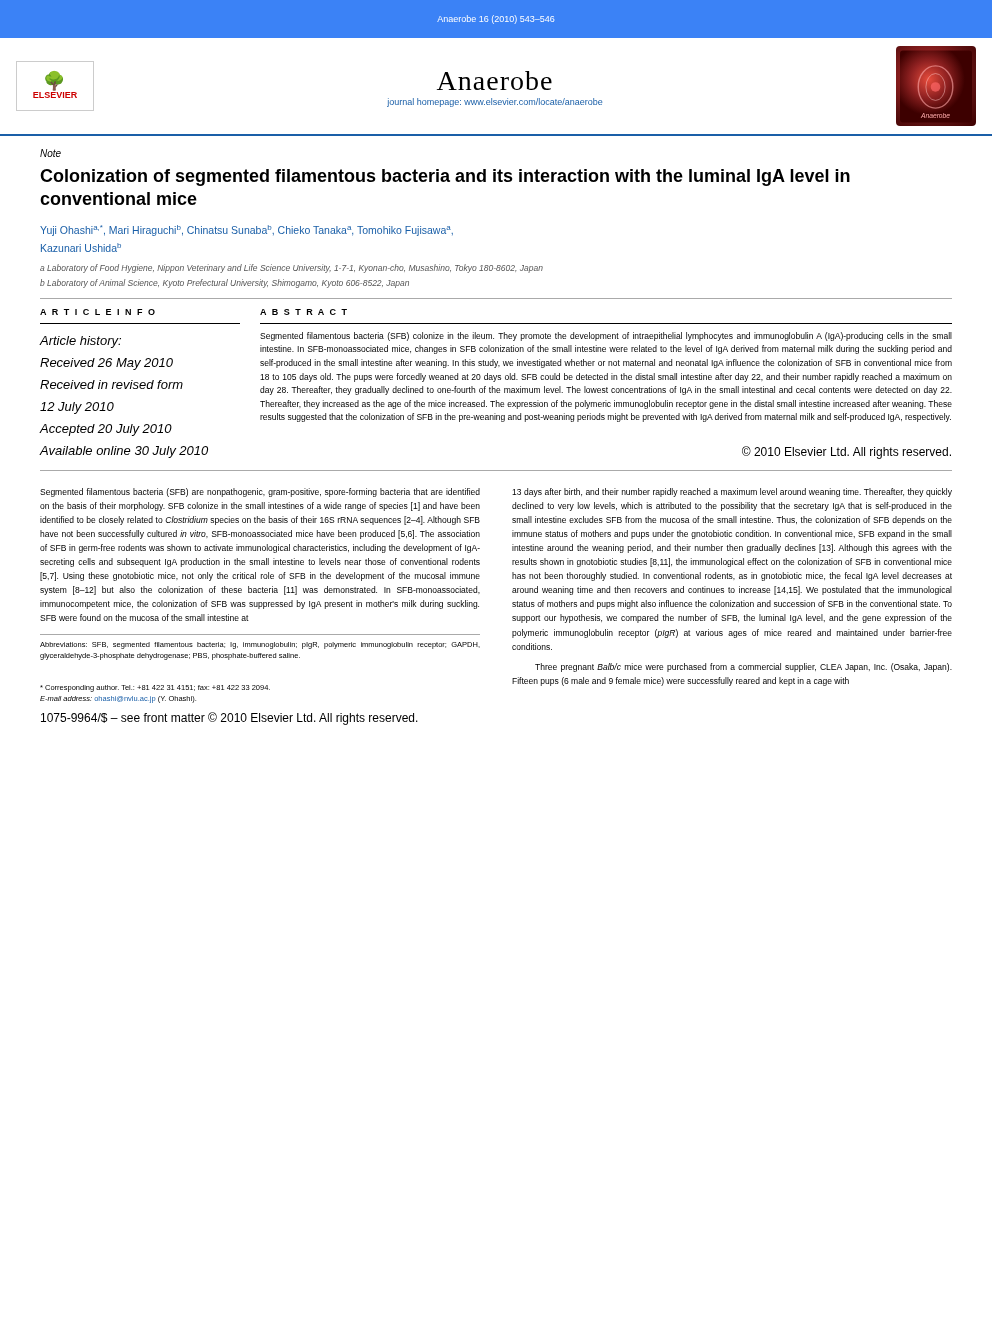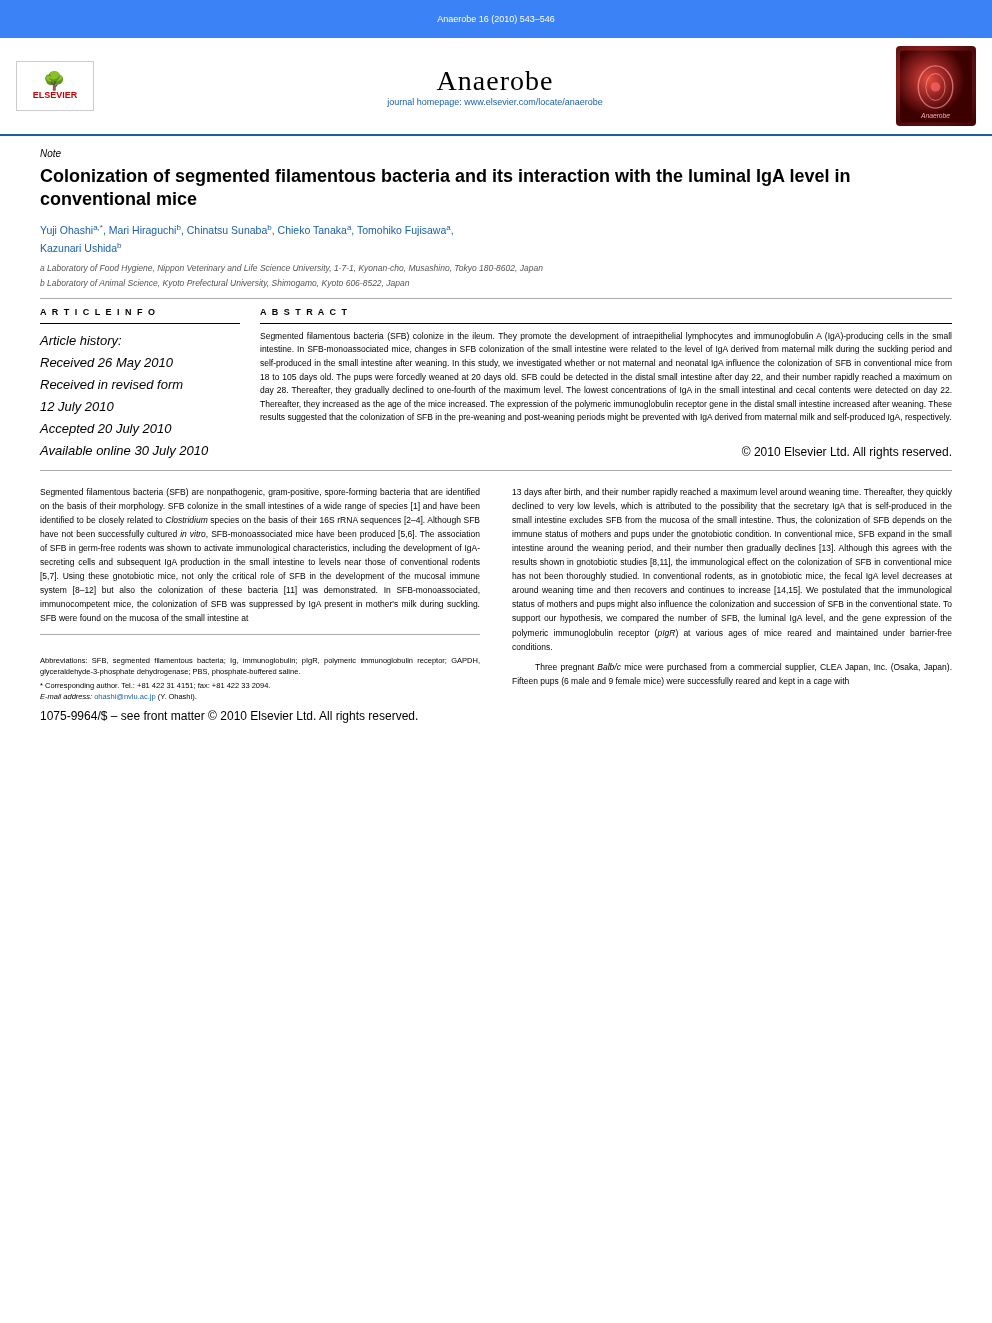--- a/index.html
+++ b/index.html
@@ -229,21 +229,21 @@
       margin-bottom: 6px;
       text-indent: 10px;
     }
     .body-col p:first-child {
       text-indent: 0;
     }
 
     .footnote-section {
       border-top: 1px solid #aaa;
       margin-top: 8px;
-      padding-top: 20px;
+      padding-top: 4px;
       font-size: 7.5px;
       font-family: Arial, sans-serif;
       line-height: 1.5;
       color: #000;
     }
 
     .doi-line {
       font-size: 12px;
       font-family: Arial, sans-serif;
       color: #000;
@@ -341,21 +341,21 @@
 
   <div class="body-columns">
 
     <div class="body-col">
       <p>
         Segmented filamentous bacteria (SFB) are nonpathogenic, gram-positive, spore-forming bacteria that are identified on the basis of their morphology. SFB colonize in the small intestines of a wide range of species [1] and have been identified to be closely related to <em>Clostridium</em> species on the basis of their 16S rRNA sequences [2–4]. Although SFB have not been successfully cultured <em>in vitro</em>, SFB-monoassociated mice have been produced [5,6]. The association of SFB in germ-free rodents was shown to activate immunological characteristics, including the development of IgA-secreting cells and subsequent IgA production in the small intestine to levels near those of conventional rodents [5,7]. Using these gnotobiotic mice, not only the critical role of SFB in the development of the mucosal immune system [8–12] but also the colonization of these bacteria [11] was demonstrated. In SFB-monoassociated, immunocompetent mice, the colonization of SFB was suppressed by IgA present in mother's milk during suckling. SFB were found on the mucosa of the small intestine at
       </p>
 
       <div class="footnote-section">
         <div>Abbreviations: SFB, segmented filamentous bacteria; Ig, immunoglobulin; pIgR, polymeric immunoglobulin receptor; GAPDH, glyceraldehyde-3-phosphate dehydrogenase; PBS, phosphate-buffered saline.</div>
-        <div style="margin-top:3px;">* Corresponding author. Tel.: +81 422 31 4151; fax: +81 422 33 2094.</div>
+        <div style="margin-top:21px;">* Corresponding author. Tel.: +81 422 31 4151; fax: +81 422 33 2094.</div>
         <div>
           <em>E-mail address:</em> <a href="#" style="color:#1a5fa8;">ohashi@nvlu.ac.jp</a> (Y. Ohashi).
         </div>
       </div>
 
       <div class="doi-line">
         <div>1075-9964/$ – see front matter © 2010 Elsevier Ltd. All rights reserved.</div>
       </div>
     </div>
 

